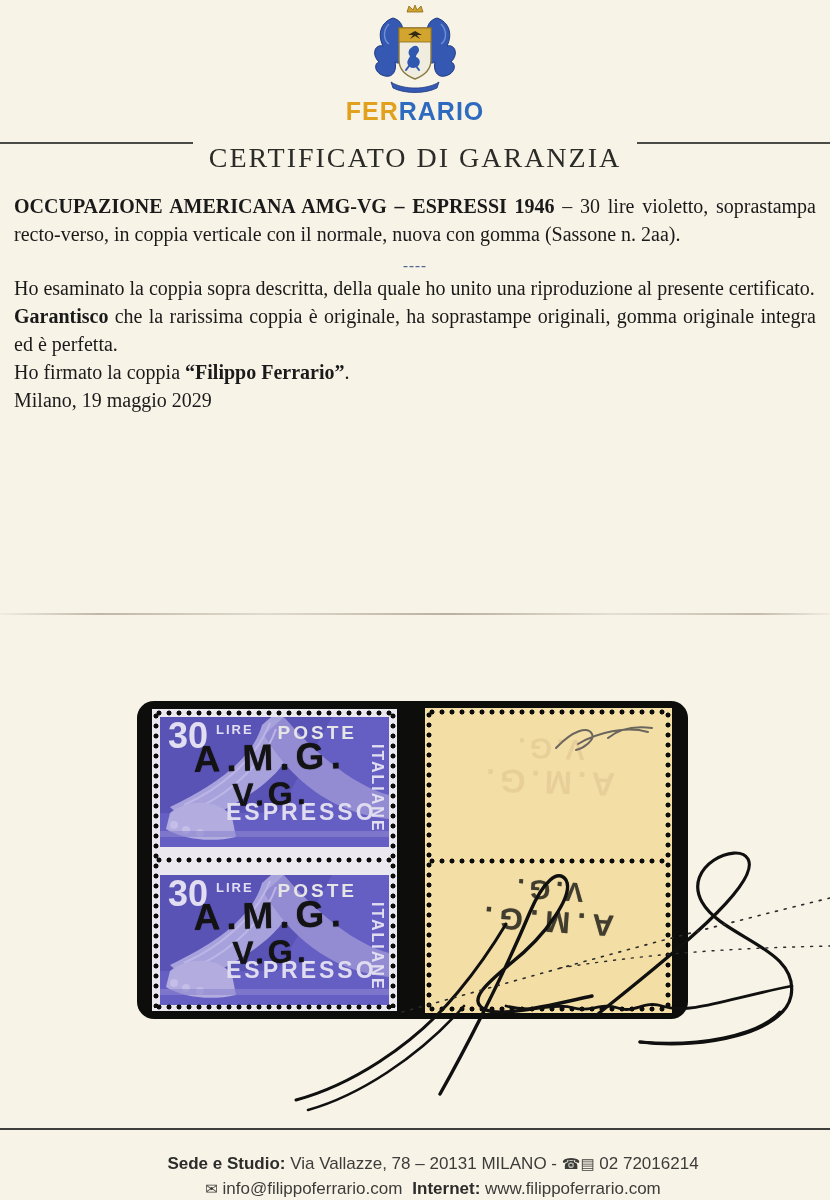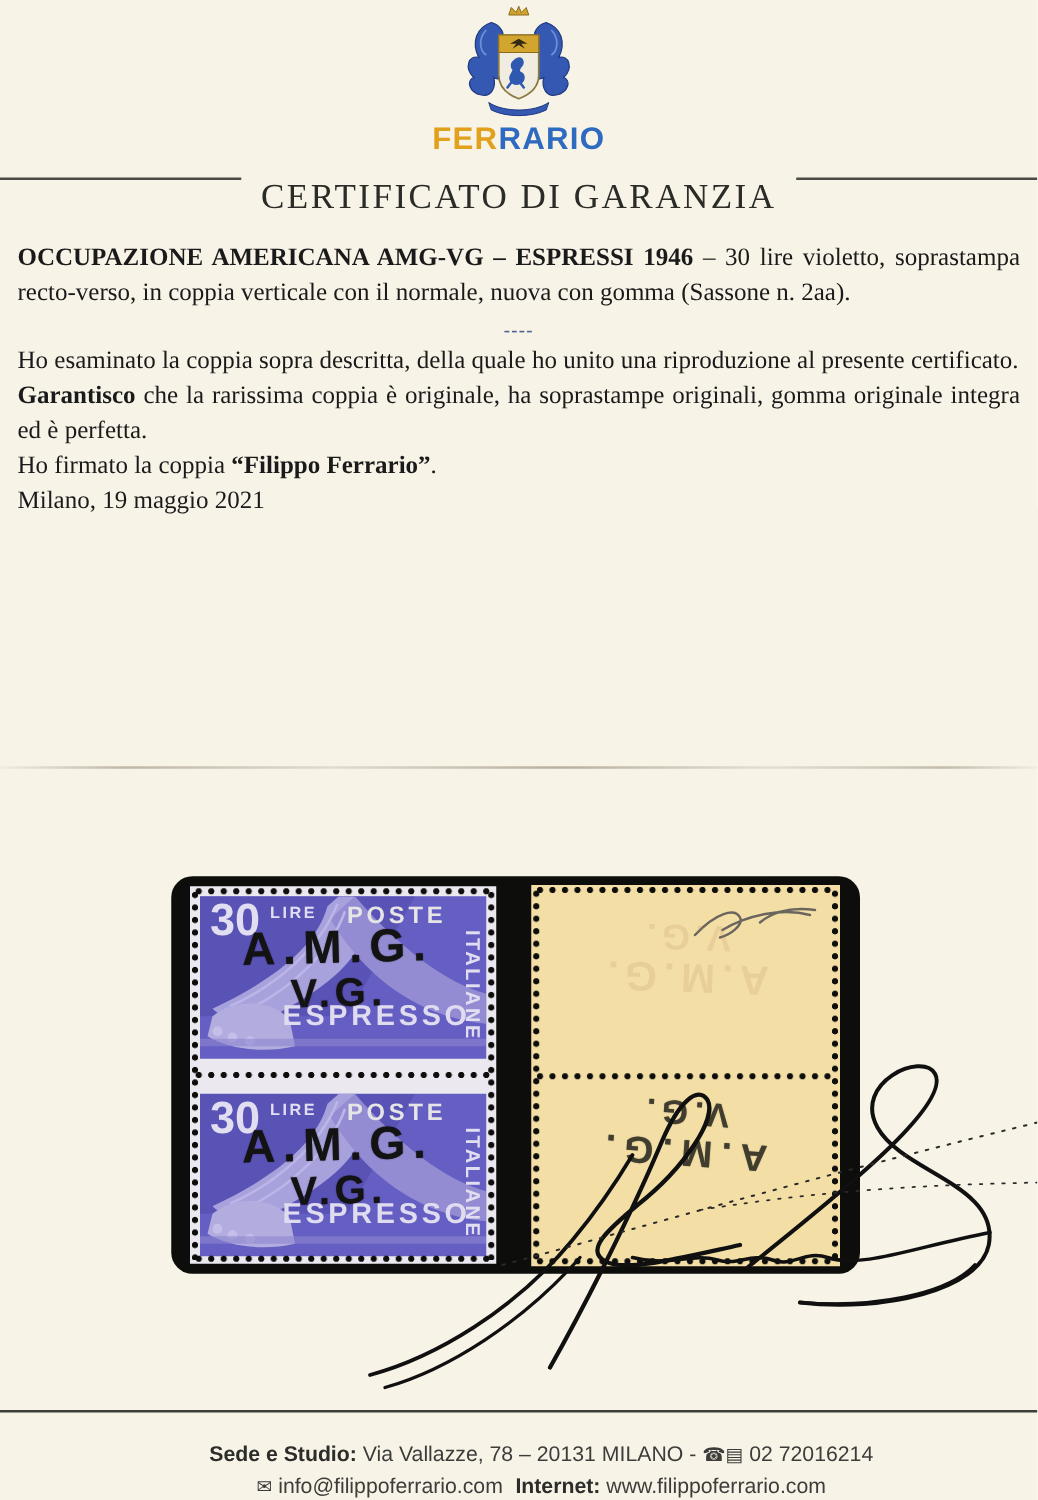--- a/index.html
+++ b/index.html
@@ -131,21 +131,21 @@
     <h1>CERTIFICATO DI GARANZIA</h1>
     <span class="rule"></span>
   </div>
 
   <main class="body-text">
     <p class="p1"><strong>OCCUPAZIONE AMERICANA AMG-VG – ESPRESSI 1946</strong><span> – 30 lire violetto, soprastampa recto-verso, in coppia verticale con il normale, nuova con gomma (Sassone n. 2aa).</span></p>
     <div class="sep">----</div>
     <p class="p2">Ho esaminato la coppia sopra descritta, della quale ho unito una riproduzione al presente certificato.</p>
     <p class="p3"><strong>Garantisco</strong><span> che la rarissima coppia è originale, ha soprastampe originali, gomma originale integra ed è perfetta.</span></p>
     <p class="p4"><span>Ho firmato la coppia </span><strong>“Filippo Ferrario”</strong><span>.</span></p>
-    <p class="p5">Milano, 19 maggio 2021</p>
+    <p class="p5">Milano, 19 maggio 2029</p>
   </main>
 
   <div class="crease"></div>
 
   <section class="mount">
 
     <div class="pair front-pair">
 
       <div class="vf vf1">
         <svg class="art" width="229" height="130" viewBox="0 0 229 130">

